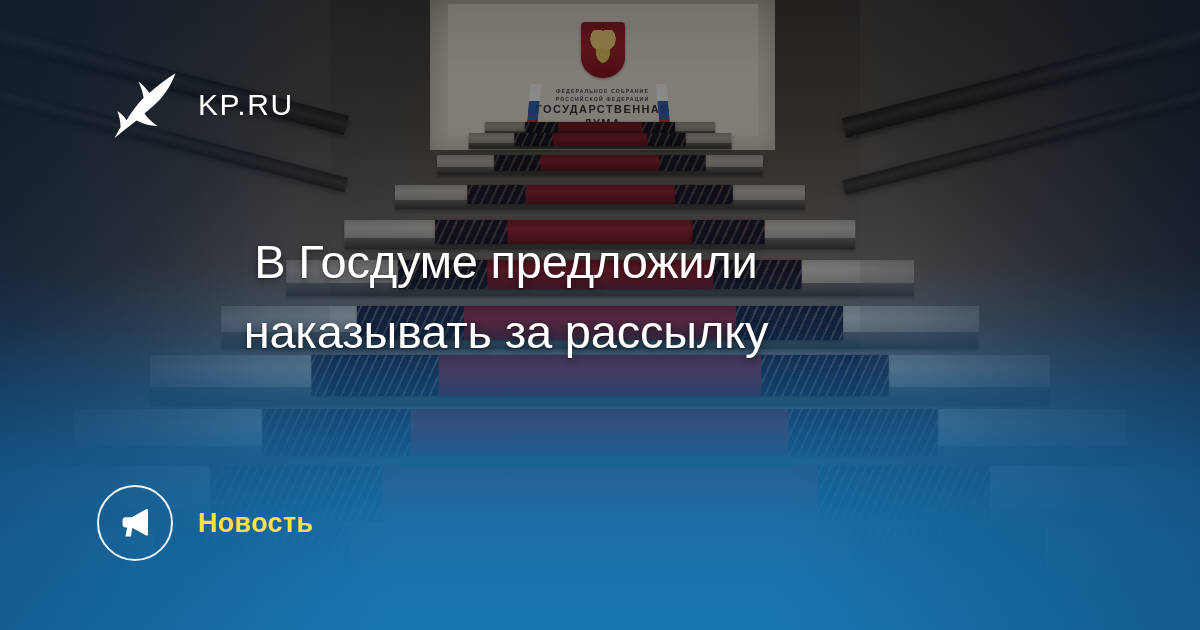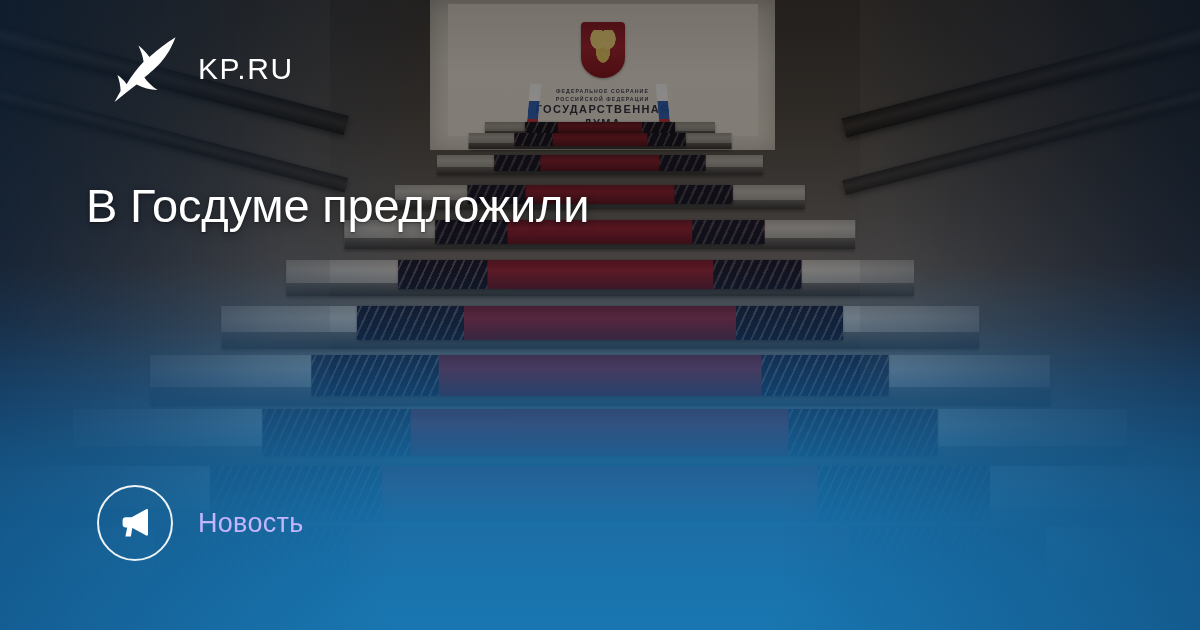--- a/index.html
+++ b/index.html
@@ -185,21 +185,21 @@
 
   
   .scrim {
     position: absolute;
     inset: 0;
     background:
       linear-gradient(180deg, rgba(12,10,9,.50) 0%, rgba(12,10,9,.42) 20%, rgba(14,18,30,.34) 42%, rgba(10,30,56,.12) 60%, rgba(0,0,0,0) 76%);
   }
 
   
-  .content { position: absolute; inset: 0; }
+  .content { position: absolute; inset: 0; margin-top: 36px; }
 
   .brand {
     position: absolute;
     left: 112px;
     top: 36px;
     display: flex;
     align-items: center;
     gap: 22px;
   }
   .brand-mark { width: 64px; height: 66px; display:block; }
@@ -208,28 +208,29 @@
     font-size: 30px;
     font-weight: 400;
     letter-spacing: 1.6px;
     line-height: 1;
     white-space: nowrap;
   }
 
   .headline {
     position: absolute;
     left: 86px;
-    top: 140px;
+    top: 160px;
     width: 840px;
     color: #ffffff;
     font-size: 47px;
     font-weight: 400;
     line-height: 70px;
     letter-spacing: -.2px;
     text-shadow: 0 2px 10px rgba(0,0,0,.42), 0 1px 2px rgba(0,0,0,.35);
+    text-align: center;
   }
   .headline-line { display: block; white-space: nowrap; }
 
   .badge {
     position: absolute;
     left: 97px;
     bottom: 69px;
     display: flex;
     align-items: center;
     gap: 25px;
@@ -238,23 +239,23 @@
     width: 72px; height: 72px;
     border-radius: 50%;
     border: 2px solid rgba(255,255,255,.92);
     display: flex;
     align-items: center;
     justify-content: center;
     flex: 0 0 auto;
   }
   .badge-circle svg { display:block; }
   .badge-label {
-    color: #c4b5fd;
+    color: #fde047;
     font-size: 27px;
-    font-weight: 400;
+    font-weight: 700;
     letter-spacing: .3px;
     line-height: 1;
     white-space: nowrap;
   }
 </style>
 </head>
 <body>
 
 <div class="card">
 
@@ -379,20 +380,21 @@
 
     <div class="brand">
       <svg class="brand-mark" viewBox="0 0 64 66" aria-hidden="true">
         <path fill="#ffffff" d="M63.5 1.2 C53.5 7.5 44.8 14.2 37.4 21.0 C34.2 16.4 30.6 12.6 26.4 9.4 C29.1 15.0 30.8 20.4 31.6 25.8 C24.6 33.2 19.0 40.8 14.6 48.2 C12.2 44.6 9.2 41.6 5.4 39.0 C7.5 44.6 8.5 49.9 8.6 55.0 C6.2 59.2 4.2 63.0 2.6 66.0 C9.6 60.4 17.0 54.4 24.6 48.6 C31.0 52.0 38.0 53.8 45.6 54.0 C40.0 50.2 35.6 46.0 32.4 41.4 C44.0 32.0 55.2 23.0 63.5 1.2 Z"></path>
       </svg>
       <span class="brand-name">KP.RU</span>
     </div>
 
     <h1 class="headline">
       <span class="headline-line">В Госдуме предложили</span>
+      <span class="headline-line">наказывать за рассылку</span>
     </h1>
 
     <div class="badge">
       <span class="badge-circle">
         <svg width="36" height="36" viewBox="0 0 36 36" aria-hidden="true">
           <path fill="#ffffff" d="M29.2 4.2 L14.6 12.2 L8.6 12.2 C6.9 12.2 5.6 13.5 5.6 15.2 L5.6 19.6 C5.6 21.3 6.9 22.6 8.6 22.6 L10.2 22.6 L8.4 31.4 L13.9 31.4 L15.4 22.6 L14.6 22.6 L29.2 30.6 C30.0 31.1 31.0 30.5 31.0 29.6 L31.0 5.2 C31.0 4.3 30.0 3.7 29.2 4.2 Z"></path>
         </svg>
       </span>
       <span class="badge-label">Новость</span>
     </div>

